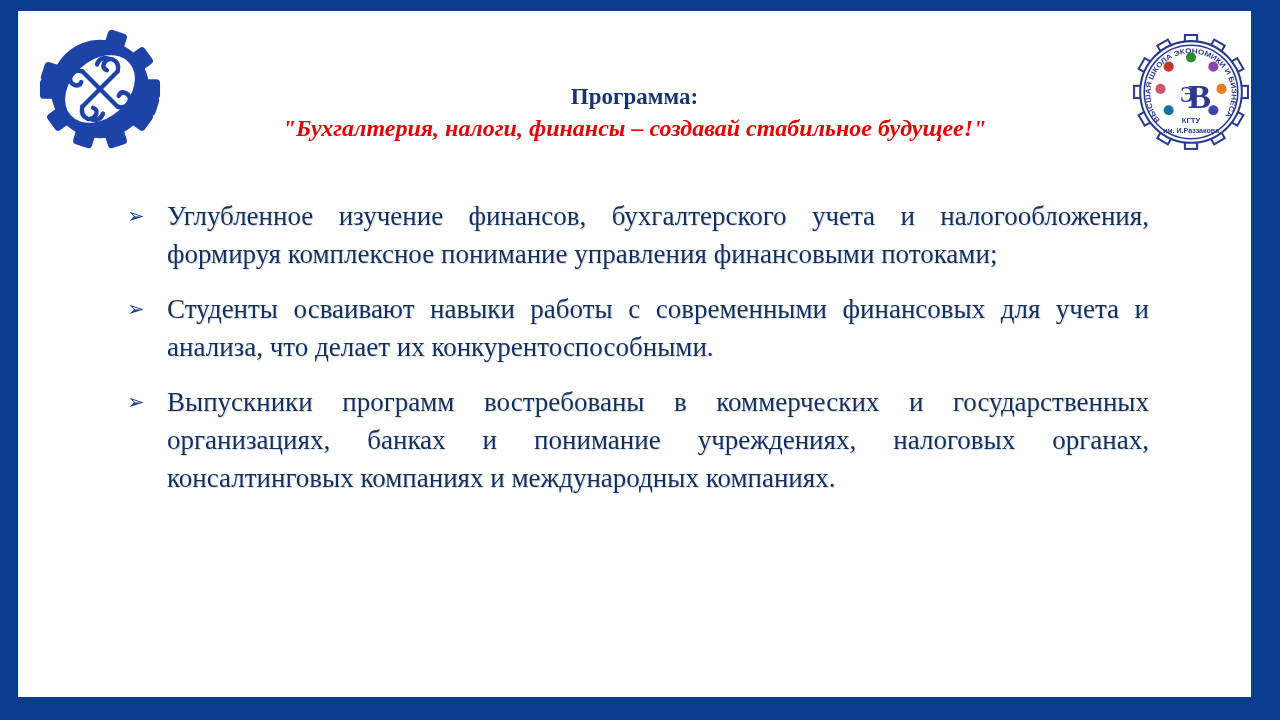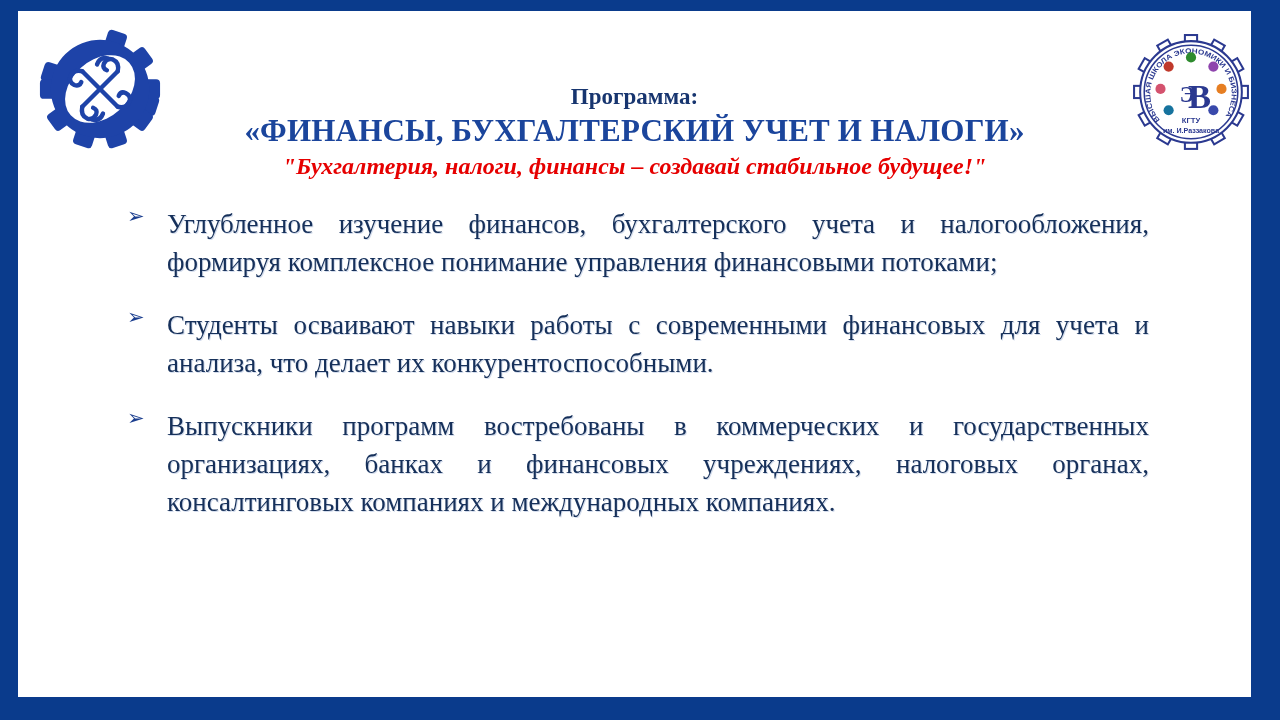--- a/index.html
+++ b/index.html
@@ -31,21 +31,20 @@
     color:#16305a;font-size:27px;line-height:38px;
   }
   .bullet{display:flex;margin-bottom:17px;}
   .bullet .marker{
     flex:0 0 40px;color:#1b3e8f;
     font-family:"DejaVu Sans",sans-serif;font-size:21px;line-height:38px;
   }
   .bullet .btext{
     flex:1;text-align:justify;
     text-shadow:1px 1px 0 rgba(160,180,215,.45);
-    margin-top:8px;
   }
 </style>
 </head>
 <body>
 
 <div class="slide">
   <div class="content">
 
     <svg class="logo-left" viewBox="0 0 130 130">
       <g transform="rotate(18 65 65)" fill="#1e43a8">
@@ -111,35 +110,34 @@
         <circle cx="82" cy="76" r="5" fill="#3949ab"></circle>
       </g>
       <text x="49" y="68" font-size="22" font-weight="bold" fill="#2b3990" font-family="Liberation Serif, serif">Э</text>
       <text x="57" y="74" font-size="34" font-weight="bold" fill="#2b3990" font-family="Liberation Serif, serif">В</text>
       <text x="60" y="89" text-anchor="middle" font-size="7.5" font-weight="bold" fill="#2b3990" font-family="Liberation Sans, sans-serif">КГТУ</text>
       <text x="60" y="98" text-anchor="middle" font-size="7" font-weight="bold" fill="#2b3990" font-family="Liberation Sans, sans-serif">им. И.Раззакова</text>
     </svg>
 
     <div class="header">
       <div class="kicker">Программа:</div>
-      <div class="title">«ФИНАНСЫ, БУХГАЛТЕРСКИЙ УЧЕТ И НАЛОГИ»</div>
       <div class="tagline">"Бухгалтерия, налоги, финансы – создавай стабильное будущее!"</div>
     </div>
 
     <div class="bullets">
   <div class="bullet">
     <span class="marker">➢</span>
     <div class="btext">Углубленное изучение финансов, бухгалтерского учета и налогообложения, формируя комплексное понимание управления финансовыми потоками;</div>
   </div>
 
   <div class="bullet">
     <span class="marker">➢</span>
     <div class="btext">Студенты осваивают навыки работы с современными финансовых для учета и анализа, что делает их конкурентоспособными.</div>
   </div>
 
   <div class="bullet">
     <span class="marker">➢</span>
-    <div class="btext">Выпускники программ востребованы в коммерческих и государственных организациях, банках и финансовых учреждениях, налоговых органах, консалтинговых компаниях и международных компаниях.</div>
+    <div class="btext">Выпускники программ востребованы в коммерческих и государственных организациях, банках и понимание учреждениях, налоговых органах, консалтинговых компаниях и международных компаниях.</div>
   </div>
 </div>
 
   </div>
 </div>
 
 </body></html>

